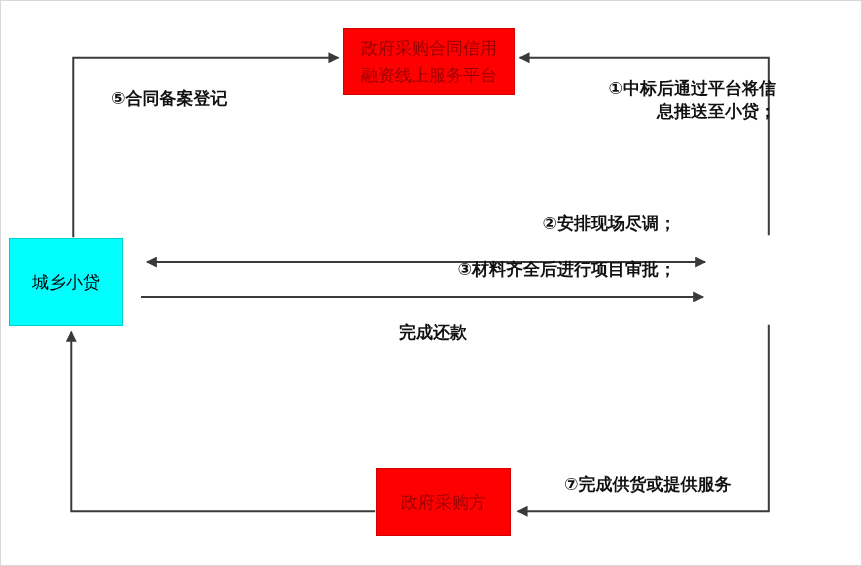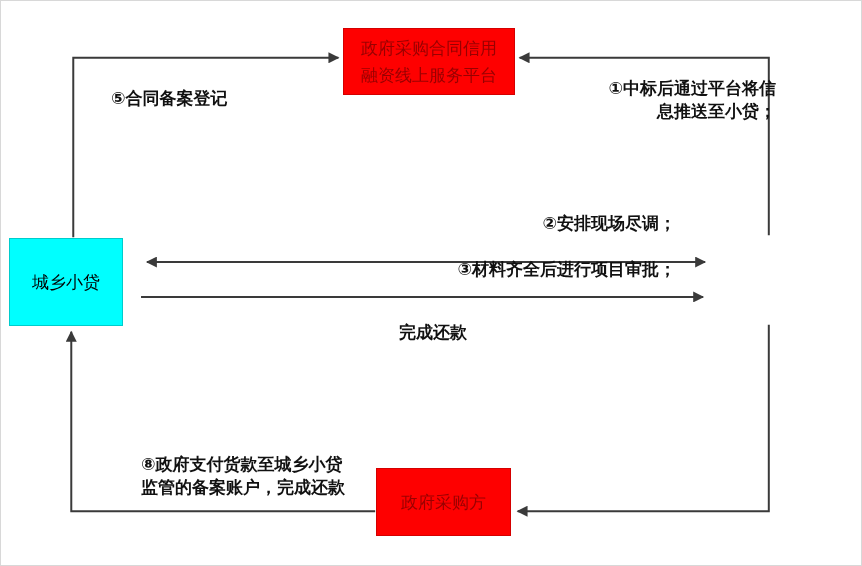--- a/index.html
+++ b/index.html
@@ -67,17 +67,16 @@
   <div class="label label-step1">①中标后通过平台将信
 息推送至小贷；</div>
 
   <div class="label label-process">
     <div>②安排现场尽调；</div>
     <div>③材料齐全后进行项目审批；</div>
   </div>
 
   <div class="label label-step6">完成还款</div>
 
+  <div class="label label-step7">⑦完成供货或提供服务</div>
 
-  <div class="label label-step8">⑧政府支付货款至城乡小贷
-监管的备案账户，完成还款</div>
 
 </div>
 
 </body></html>

